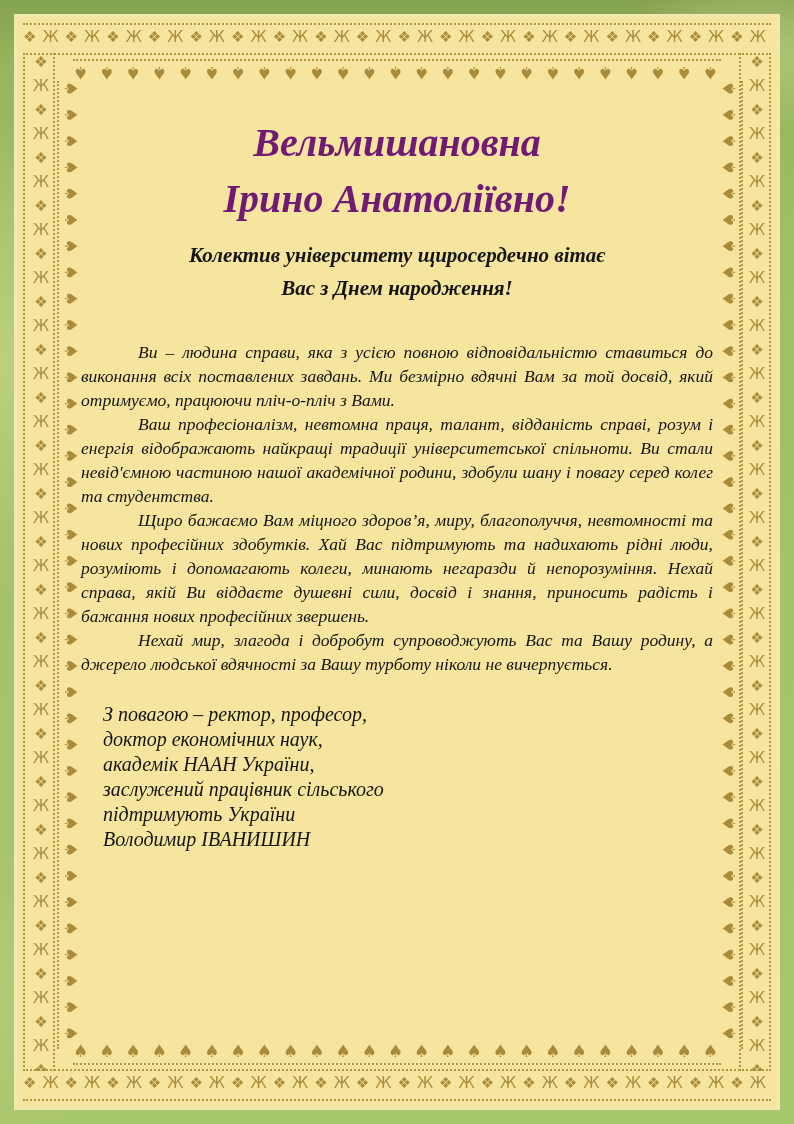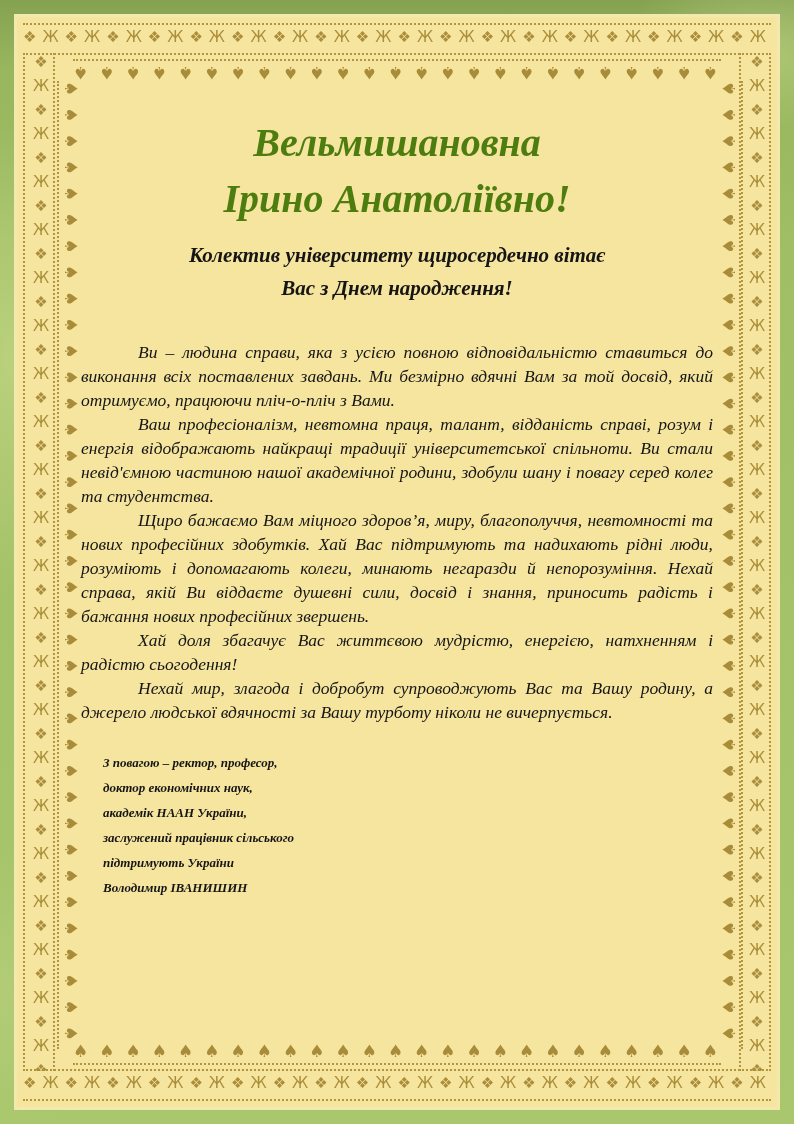--- a/index.html
+++ b/index.html
@@ -61,36 +61,36 @@
     transform-origin: 0 0; transform: scaleX(-1) rotate(90deg) translate(0,-22px);
   }
   
   .content {
     position: absolute; left: 64px; right: 64px; top: 64px; bottom: 52px;
     color: #151515;
   }
   .title {
     margin: 34px 0 0 0; text-align: center;
     font-style: italic; font-weight: bold;
-    font-size: 40px; line-height: 1.4; color: #4d7c0f;
+    font-size: 40px; line-height: 1.4; color: #701a75;
   }
   .subtitle {
     margin: 12px 0 0 0; text-align: center;
     font-style: italic; font-weight: bold;
     font-size: 21px; line-height: 1.55;
   }
   .body-text { margin-top: 36px; }
   .body-text p {
     margin: 0; text-align: justify; text-indent: 57px;
     font-style: italic; font-size: 17.5px; line-height: 24px;
   }
   .signature { margin: 26px 0 0 22px; }
   .signature div {
-    font-style: italic; font-weight: bold;
-    font-size: 13px; line-height: 25px;
+    font-style: italic; font-weight: normal;
+    font-size: 20px; line-height: 25px;
   }
 </style>
 </head>
 <body>
 
 <div class="page">
   <div class="card">
 
     <div class="band band-top">❖Ж❖Ж❖Ж❖Ж❖Ж❖Ж❖Ж❖Ж❖Ж❖Ж❖Ж❖Ж❖Ж❖Ж❖Ж❖Ж❖Ж❖Ж❖Ж❖Ж❖Ж❖Ж❖Ж❖Ж❖Ж❖Ж❖Ж❖Ж❖Ж❖Ж❖Ж❖Ж❖Ж❖Ж❖Ж❖Ж❖Ж❖Ж❖Ж❖Ж</div>
     <div class="band band-bottom">❖Ж❖Ж❖Ж❖Ж❖Ж❖Ж❖Ж❖Ж❖Ж❖Ж❖Ж❖Ж❖Ж❖Ж❖Ж❖Ж❖Ж❖Ж❖Ж❖Ж❖Ж❖Ж❖Ж❖Ж❖Ж❖Ж❖Ж❖Ж❖Ж❖Ж❖Ж❖Ж❖Ж❖Ж❖Ж❖Ж❖Ж❖Ж❖Ж❖Ж</div>
@@ -108,21 +108,20 @@
         <span>Ірино Анатоліївно!</span>
       </h1>
       <h2 class="subtitle">
         <span>Колектив університету щиросердечно вітає</span><br>
         <span>Вас з Днем народження!</span>
       </h2>
       <div class="body-text">
           <p>Ви – людина справи, яка з усією повною відповідальністю ставиться до виконання всіх поставлених завдань. Ми безмірно вдячні Вам за той досвід, який отримуємо, працюючи пліч-о-пліч з Вами.</p>
           <p>Ваш професіоналізм, невтомна праця, талант, відданість справі, розум і енергія відображають найкращі традиції університетської спільноти. Ви стали невід'ємною частиною нашої академічної родини, здобули шану і повагу серед колег та студентства.</p>
           <p>Щиро бажаємо Вам міцного здоров’я, миру, благополуччя, невтомності та нових професійних здобутків. Хай Вас підтримують та надихають рідні люди, розуміють і допомагають колеги, минають негаразди й непорозуміння. Нехай справа, якій Ви віддаєте душевні сили, досвід і знання, приносить радість і бажання нових професійних звершень.</p>
-          <p>Хай доля збагачує Вас життєвою мудрістю, енергією, натхненням і радістю сьогодення!</p>
           <p>Нехай мир, злагода і добробут супроводжують Вас та Вашу родину, а джерело людської вдячності за Вашу турботу ніколи не вичерпується.</p>
         </div>
       <div class="signature">
           <div>З повагою – ректор, професор,</div>
           <div>доктор економічних наук,</div>
           <div>академік НААН України,</div>
           <div>заслужений працівник сільського</div>
           <div>підтримують України</div>
           <div>Володимир ІВАНИШИН</div>
         </div>

